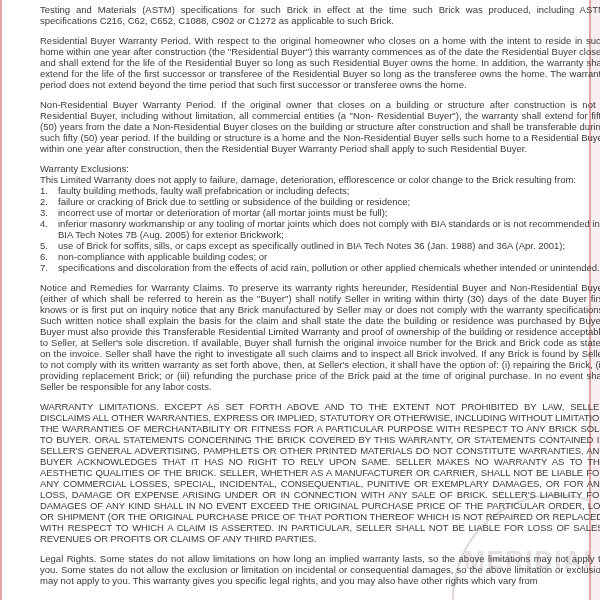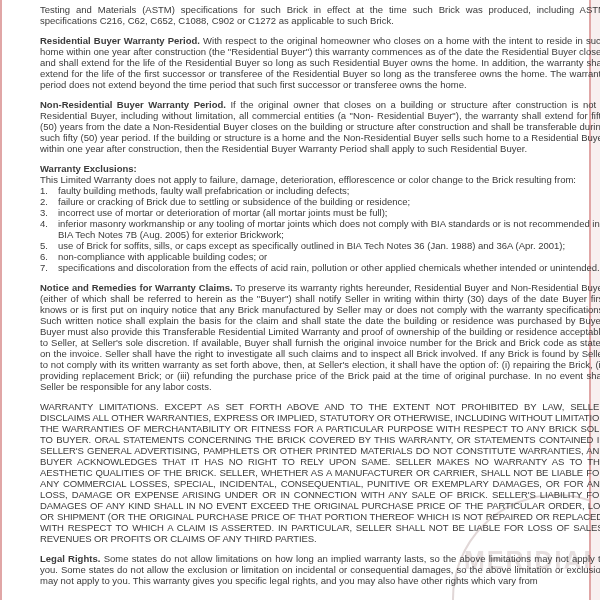--- a/index.html
+++ b/index.html
@@ -30,21 +30,21 @@
   .content {
     position: absolute; left: 12px; top: 4px;
     width: 566px; z-index: 1; margin-left: 28px;
   }
   .content p {
     margin: 0 0 9px 0;
     font-size: 9.5px;
     line-height: 11px;
     text-align: justify;
   }
-  .content p b { font-weight: bold; }
+  .content p b { font-weight: normal; }
   .excl { margin: 0 0 9px 0; }
   .excl .h, .excl .intro { margin: 0; }
   .li {
     display: flex;
     font-size: 9.5px;
     line-height: 11px;
     text-align: left;
   }
   .li .num { flex: 0 0 18px; }
   .li .txt { flex: 1; }

